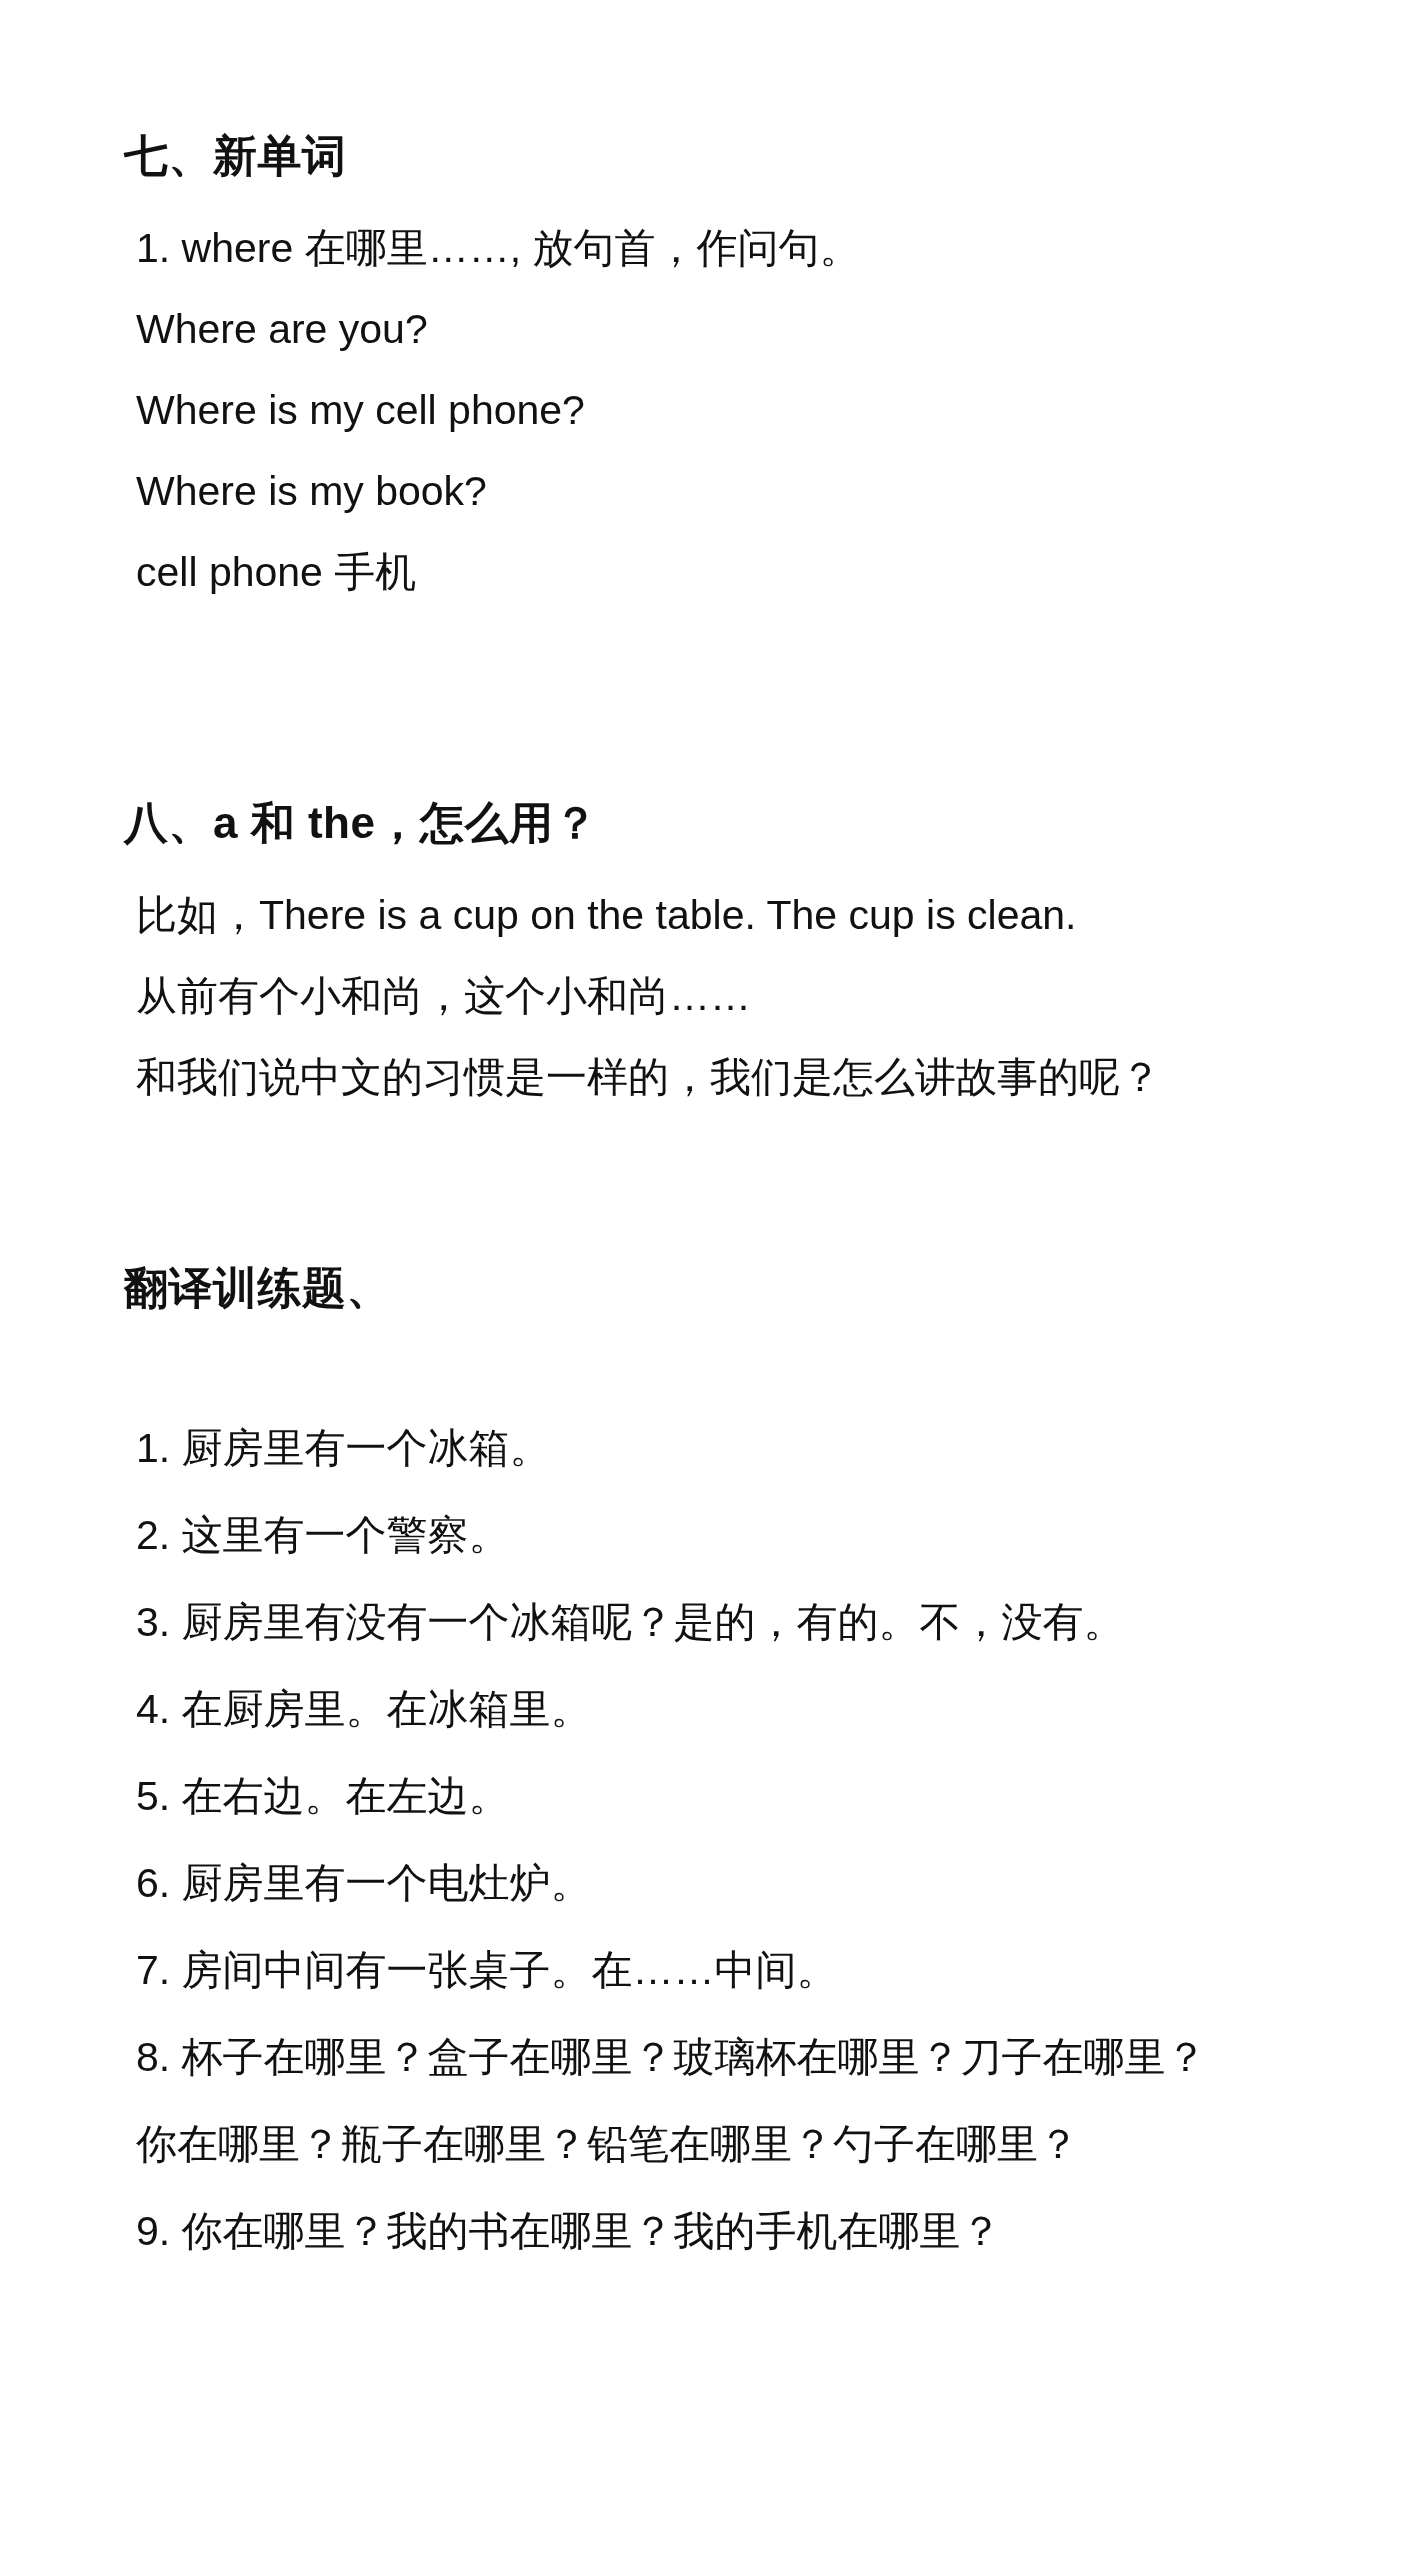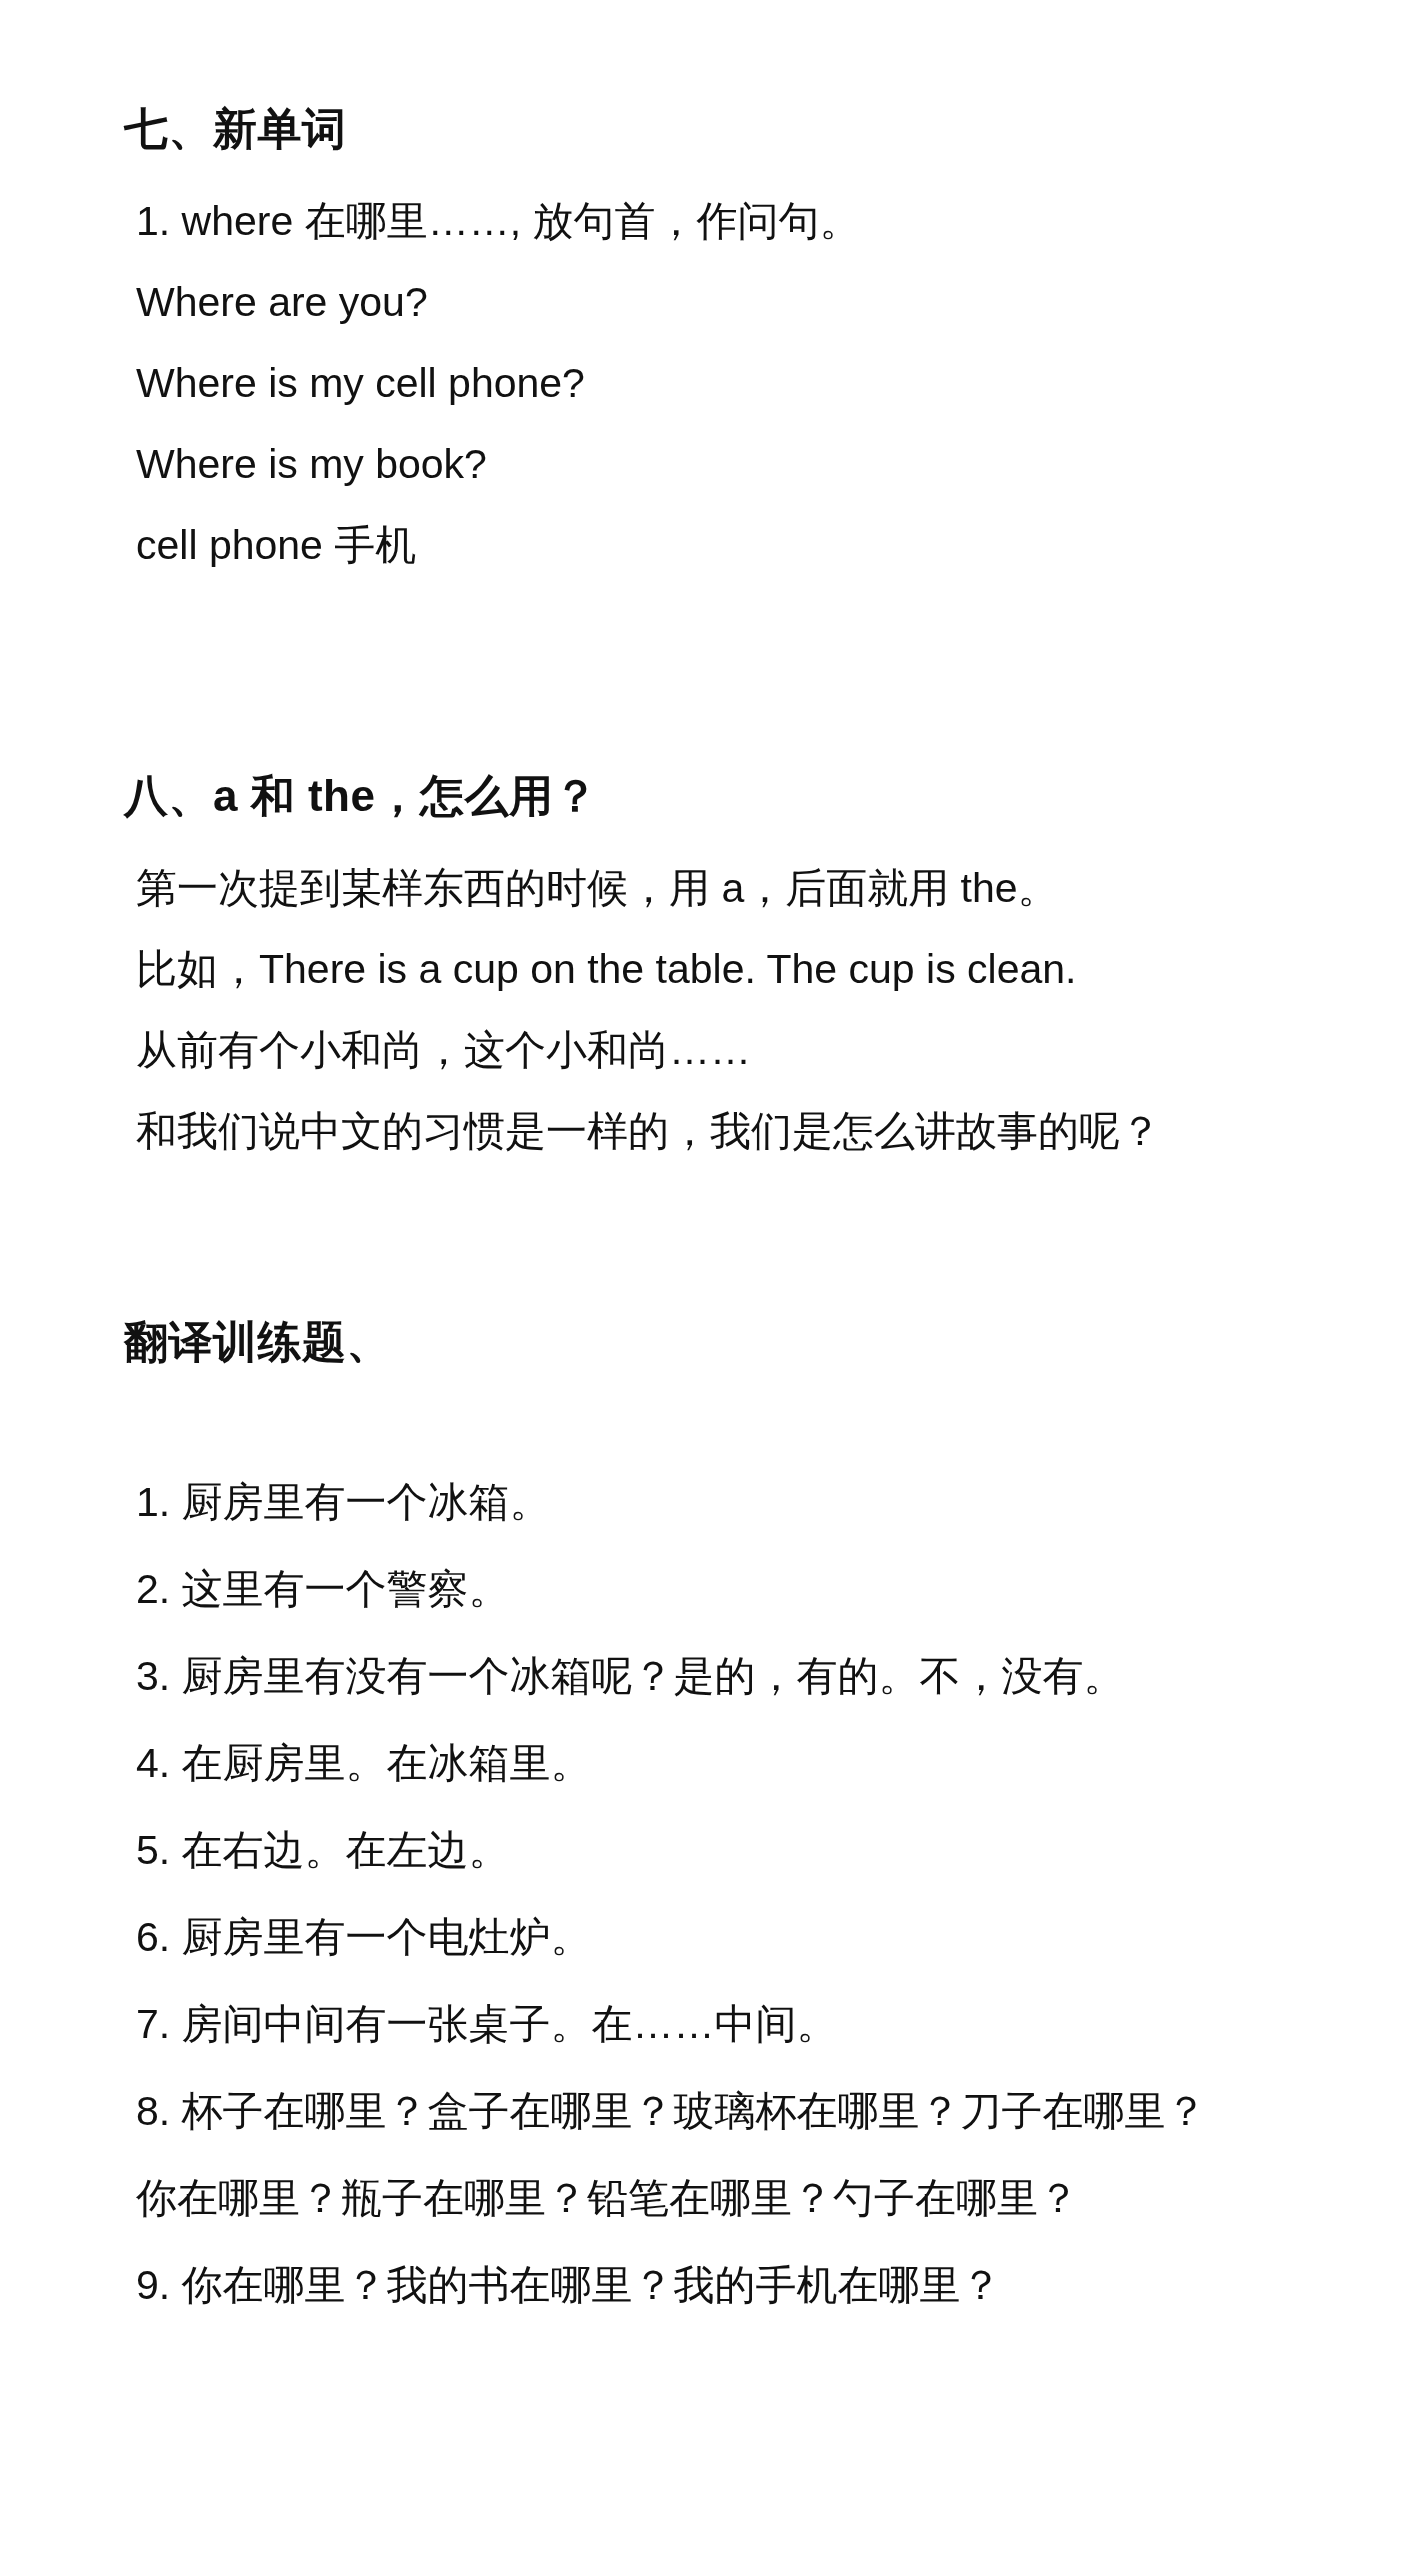--- a/index.html
+++ b/index.html
@@ -8,21 +8,21 @@
     background: #ffffff;
   }
   .page {
     position: relative;
     width: 1405px;
     height: 2576px;
     box-sizing: border-box;
     background: #ffffff;
     color: #111111;
     font-family: "Liberation Sans", "DejaVu Sans", sans-serif;
-    padding: 88px 94px 0 124px;
+    padding: 115px 94px 0 124px;
     overflow: hidden;
   }
   .sec {
     margin: 0;
   }
   .sec-heading {
     margin: 0;
     font-size: 44px;
     font-weight: 700;
     line-height: 81px;
@@ -64,21 +64,20 @@
       <p class="text-line">Where are you?</p>
       <p class="text-line">Where is my cell phone?</p>
       <p class="text-line">Where is my book?</p>
       <p class="text-line">cell phone 手机</p>
     </div>
   </section>
 
   <section class="sec sec-a-and-the">
     <h2 class="sec-heading">八、a 和 the，怎么用？</h2>
     <div class="sec-body">
-      <p class="text-line">第一次提到某样东西的时候，用 a，后面就用 the。</p>
       <p class="text-line">比如，There is a cup on the table. The cup is clean.</p>
       <p class="text-line">从前有个小和尚，这个小和尚……</p>
       <p class="text-line">和我们说中文的习惯是一样的，我们是怎么讲故事的呢？</p>
     </div>
   </section>
 
   <section class="sec sec-translation">
     <h2 class="sec-heading">翻译训练题、</h2>
     <div class="sec-body">
       <p class="text-line">1. 厨房里有一个冰箱。</p>

